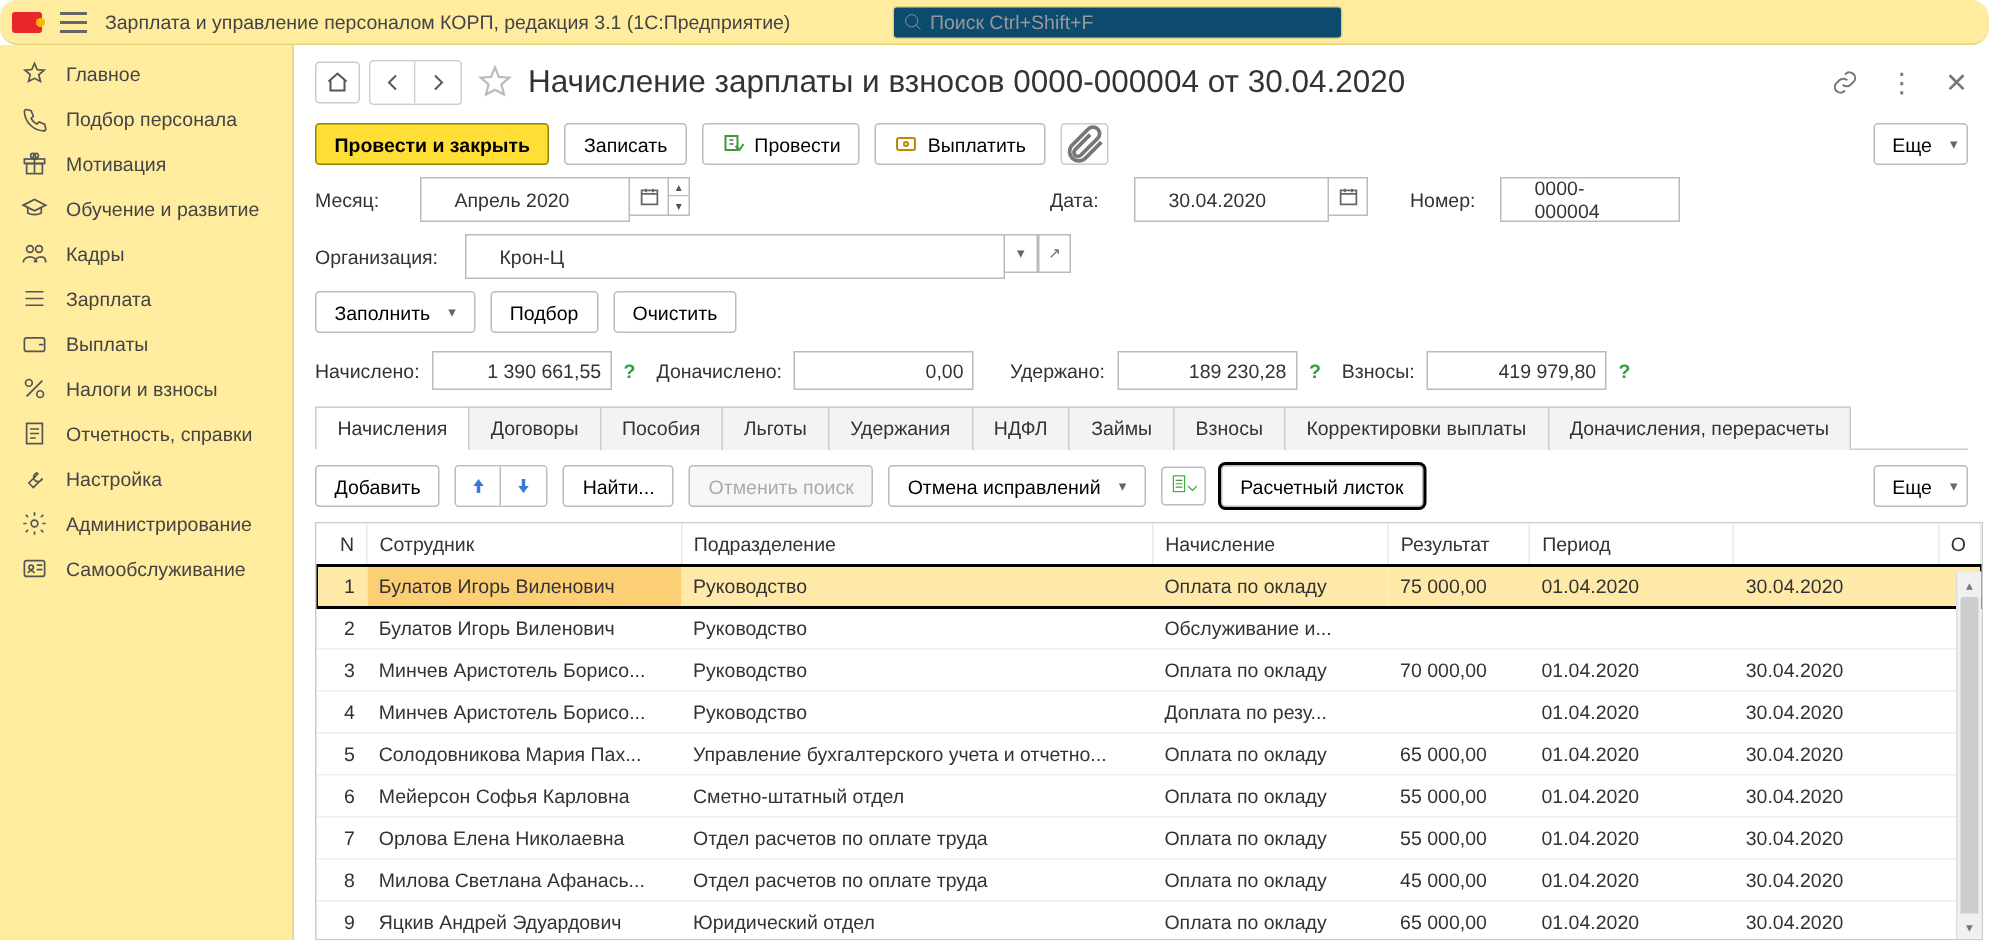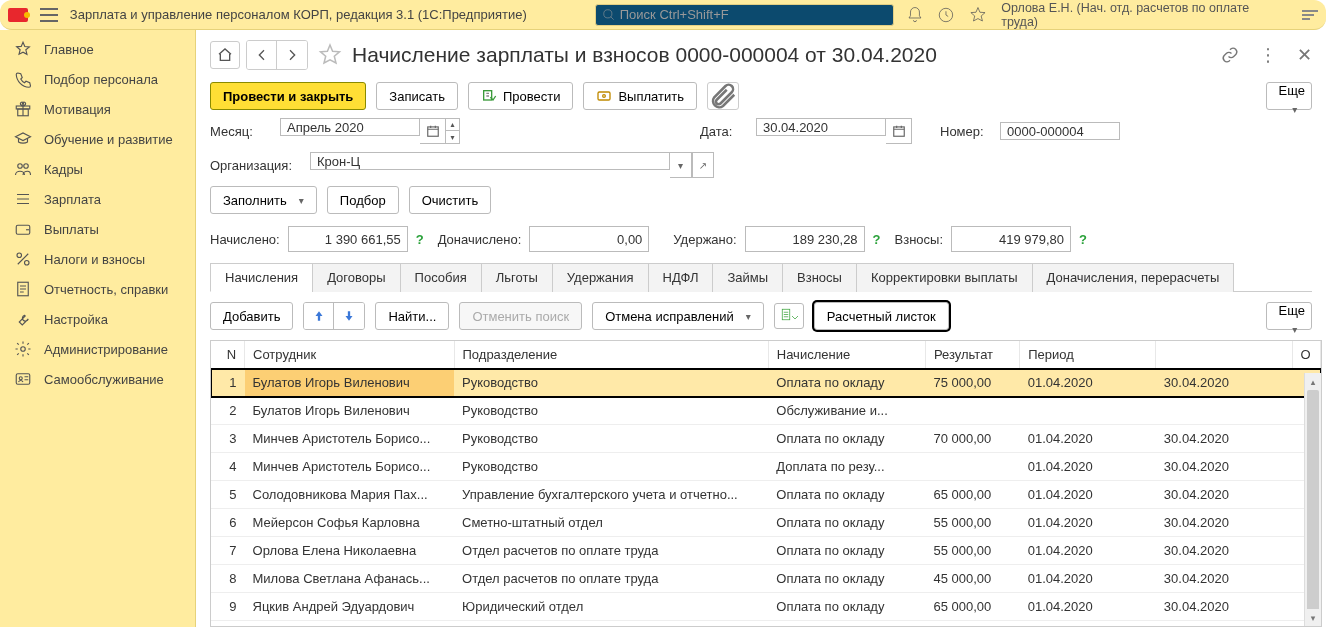--- a/index.html
+++ b/index.html
@@ -49,28 +49,28 @@
   .doc-header .dots { font-size:18px; color:#777; cursor:pointer;}
   .doc-header .close-x { font-size:18px; color:#777; cursor:pointer;}
 
   
   .toolbar { display:flex; align-items:center; gap:10px; padding:8px 14px;}
   .btn { height:28px; padding:0 12px; border:1px solid #bbb; background:#fff; border-radius:3px; display:flex; align-items:center; gap:6px; font-size:13px; cursor:pointer;}
   .btn.primary { background:#ffdf35; border-color:#8a8a00; font-weight:bold;}
   .btn svg { width:16px; height:16px; }
   .toolbar .clip { width:32px; height:28px; border:1px solid #ccc; border-radius:3px; display:flex; align-items:center; justify-content:center; cursor:pointer;}
   .toolbar .spacer { flex:1;}
-  .btn.more { padding-right:6px;flex-direction:column;}
+  .btn.more { padding-right:6px;}
   .btn.more .caret { margin-left:6px; font-size:10px; color:#666;}
 
   
   .fields { padding:0 14px; display:flex; flex-direction:column; gap:8px; font-size:13px;}
   .frow { display:flex; align-items:center; gap:10px;}
   .flabel { color:#333; min-width:90px;}
-  .input { height:18px; border:1px solid #bbb; background:#fff; padding:0 6px; display:flex; align-items:center;}
+  .input { height:30px; border:1px solid #bbb; background:#fff; padding:0 22px; display:flex; align-items:center;}
   .input.month { width:140px;}
   .dateico { width:26px; height:26px; border:1px solid #bbb; border-left:none; background:#fff; display:flex;align-items:center;justify-content:center;}
   .spin { width:14px; display:flex; flex-direction:column;}
   .spin .s { height:13px; border:1px solid #bbb; border-left:none; background:#fff; display:flex;align-items:center;justify-content:center; font-size:8px; color:#555;}
   .spin .s:last-child{border-top:none;}
   .input.date { width:130px;}
   .input.number { width:120px;}
   .input.org { width:360px;}
   .mini-btn { width:22px; height:26px; border:1px solid #bbb; border-left:none; background:#fff; display:flex;align-items:center;justify-content:center; font-size:10px;color:#666; cursor:pointer;}
 
@@ -132,39 +132,20 @@
         <span></span>
         <span></span>
       </div>
     <div class="title">Зарплата и управление персоналом КОРП, редакция 3.1  (1С:Предприятие)</div>
     <div class="search">
       <svg viewBox="0 0 24 24">
           <circle cx="10" cy="10" r="7"></circle>
           <line x1="20" y1="20" x2="15" y2="15"></line>
         </svg>
       <span>Поиск Ctrl+Shift+F</span>
-    </div>
-    <div class="right">
-      <svg viewBox="0 0 24 24">
-          <path d="M6 8a6 6 0 1112 0v5l2 3H4l2-3V8z"></path>
-          <path d="M10 19a2 2 0 004 0"></path>
-        </svg>
-      <svg viewBox="0 0 24 24">
-          <circle cx="12" cy="12" r="9"></circle>
-          <path d="M12 7v5l3 2"></path>
-        </svg>
-      <svg viewBox="0 0 24 24">
-          <path d="M12 2l2.6 6.3 6.9.5-5.2 4.5 1.7 6.7L12 16.8 6 20l1.7-6.7L2.5 8.8l6.9-.5L12 2z"></path>
-        </svg>
-      <span class="user">Орлова Е.Н. (Нач. отд. расчетов по оплате труда)</span>
-      <div class="settings-lines">
-          <span></span>
-          <span></span>
-          <span></span>
-        </div>
     </div>
   </div>
 
   <div class="body">
 
     <div class="sidebar">
 
     <div class="item">
           <span class="ic">
             <svg viewBox="0 0 24 24">

